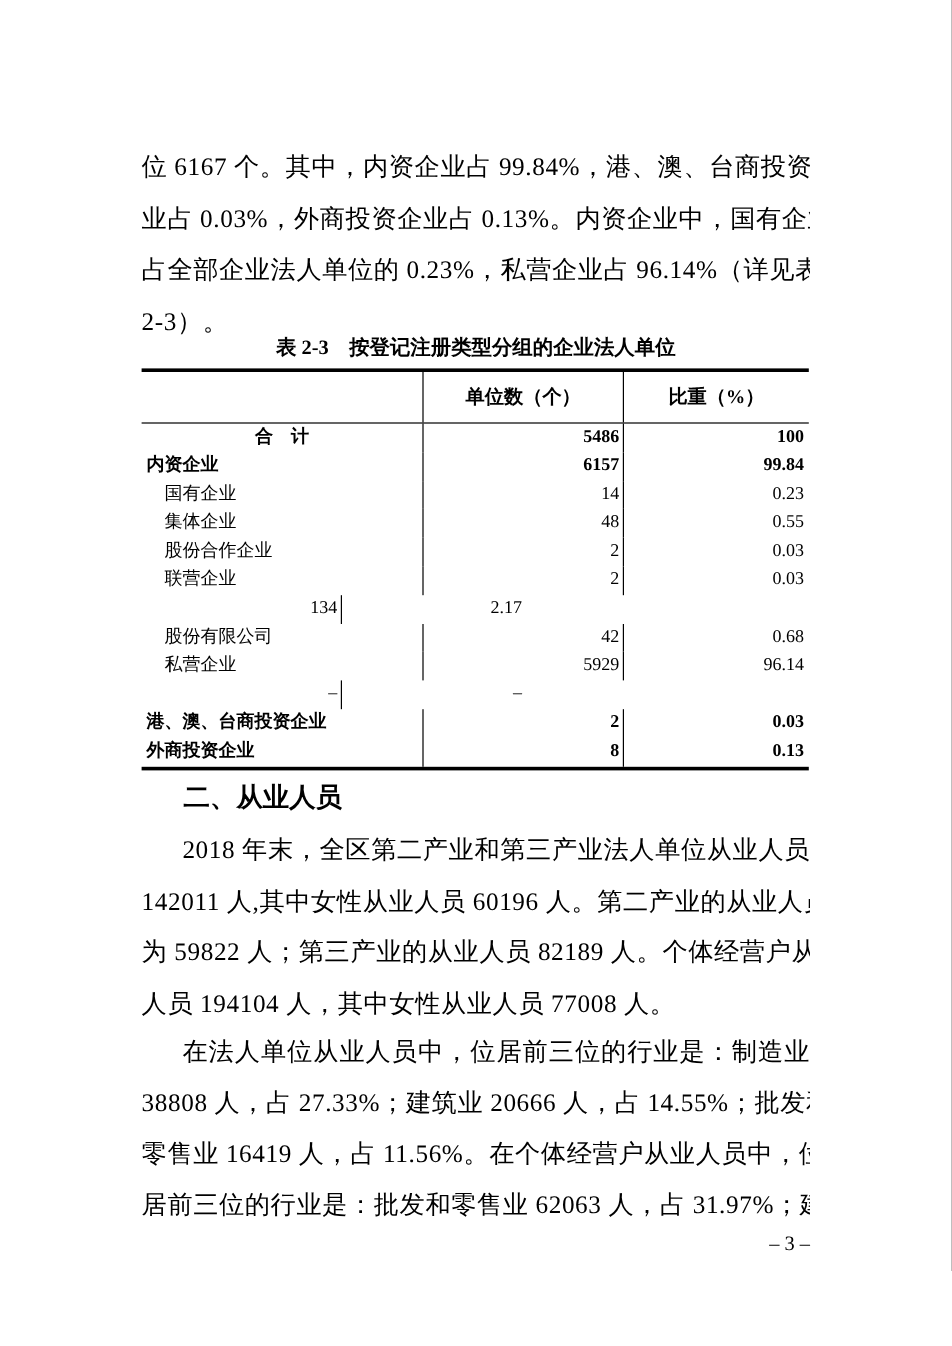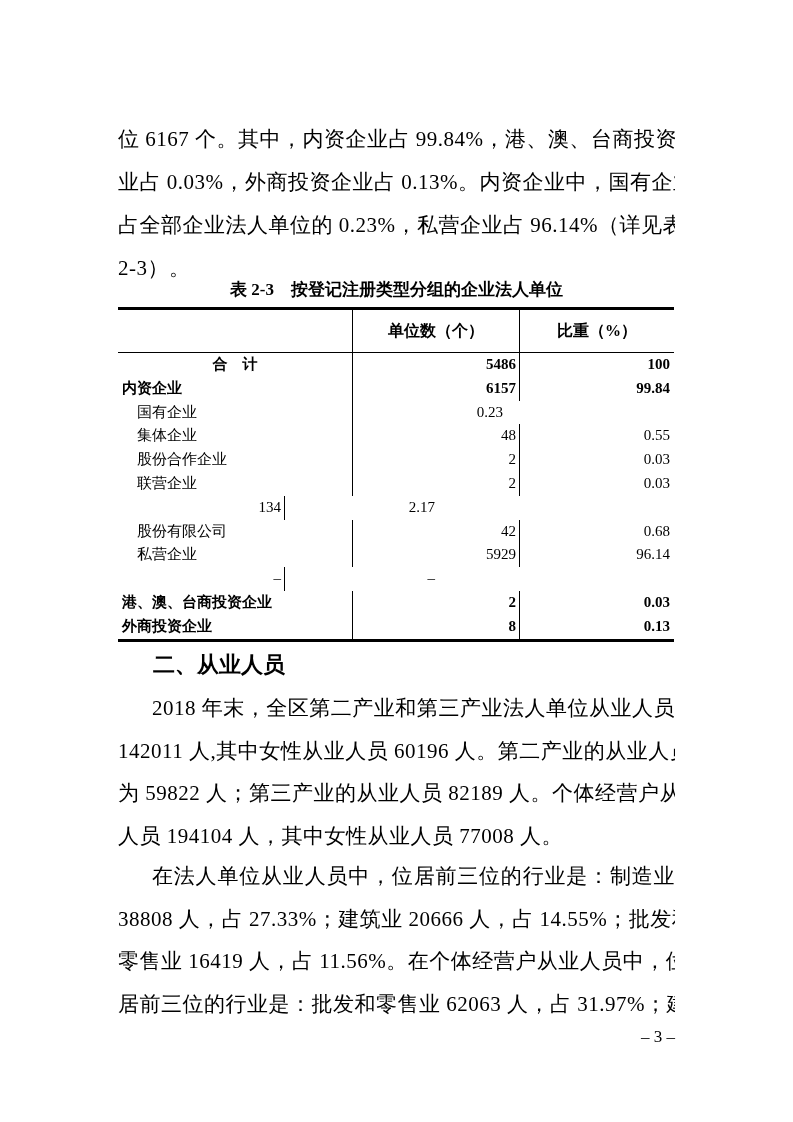--- a/index.html
+++ b/index.html
@@ -135,20 +135,21 @@
             <div class="c c2">5486</div>
             <div class="c c3">100</div>
           </div>
           <div class="trow group">
             <div class="c c1">内资企业</div>
             <div class="c c2">6157</div>
             <div class="c c3">99.84</div>
           </div>
           <div class="trow item">
             <div class="c c1">国有企业</div>
+            <div class="c c2">14</div>
             <div class="c c3">0.23</div>
           </div>
           <div class="trow item">
             <div class="c c1">集体企业</div>
             <div class="c c2">48</div>
             <div class="c c3">0.55</div>
           </div>
           <div class="trow item">
             <div class="c c1">股份合作企业</div>
             <div class="c c2">2</div>

